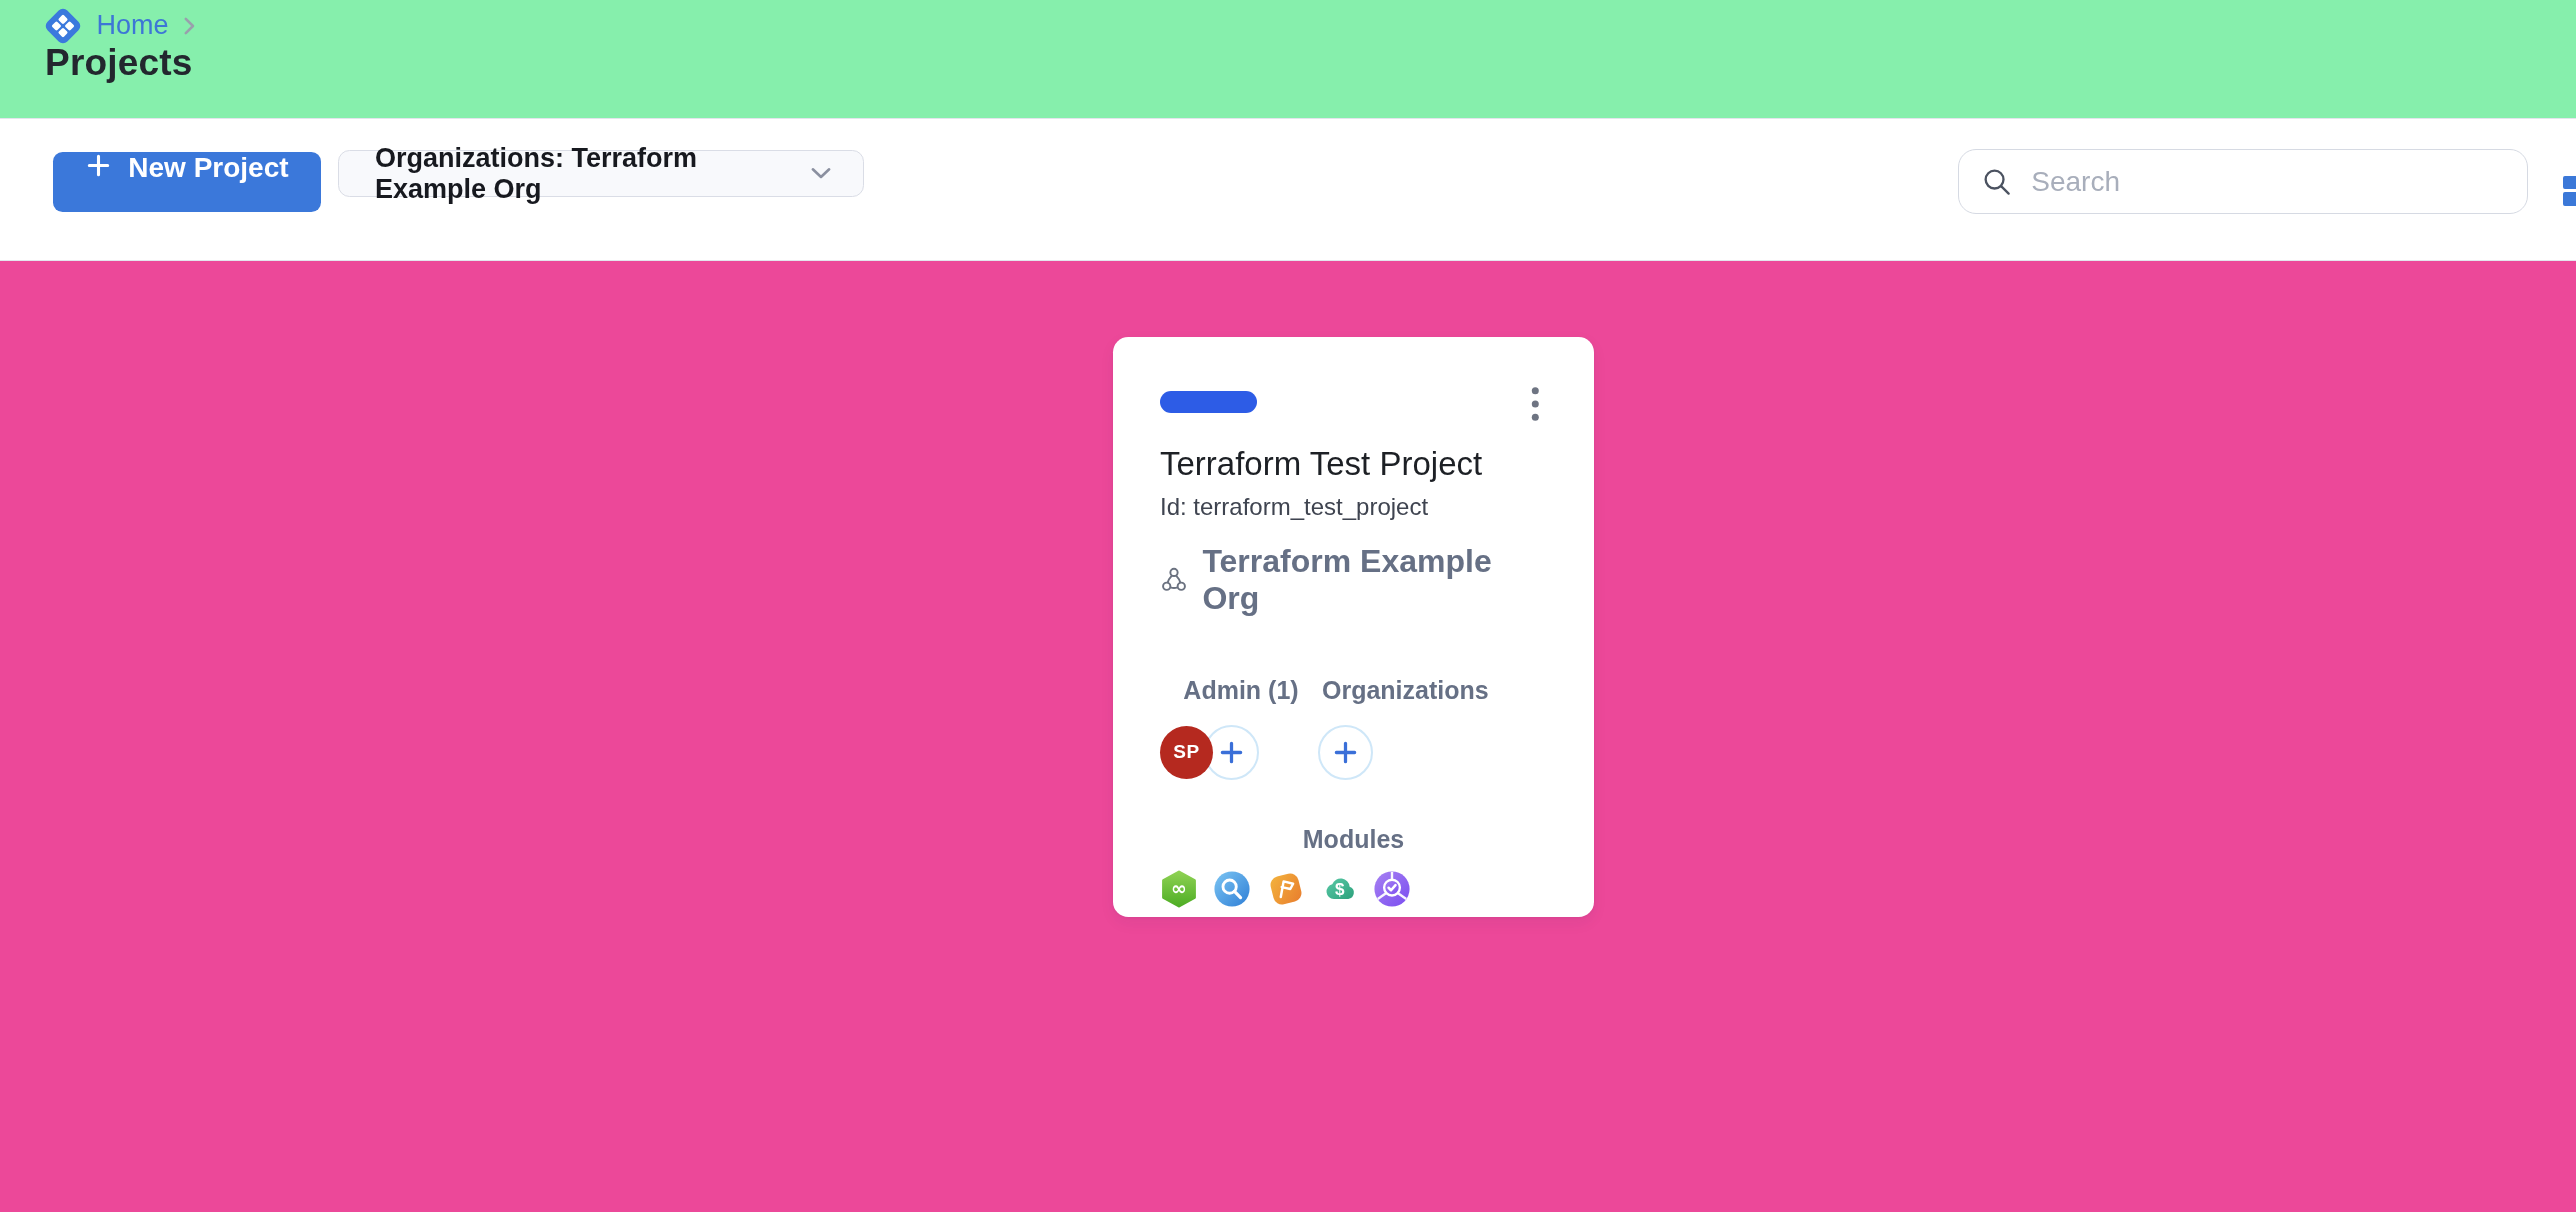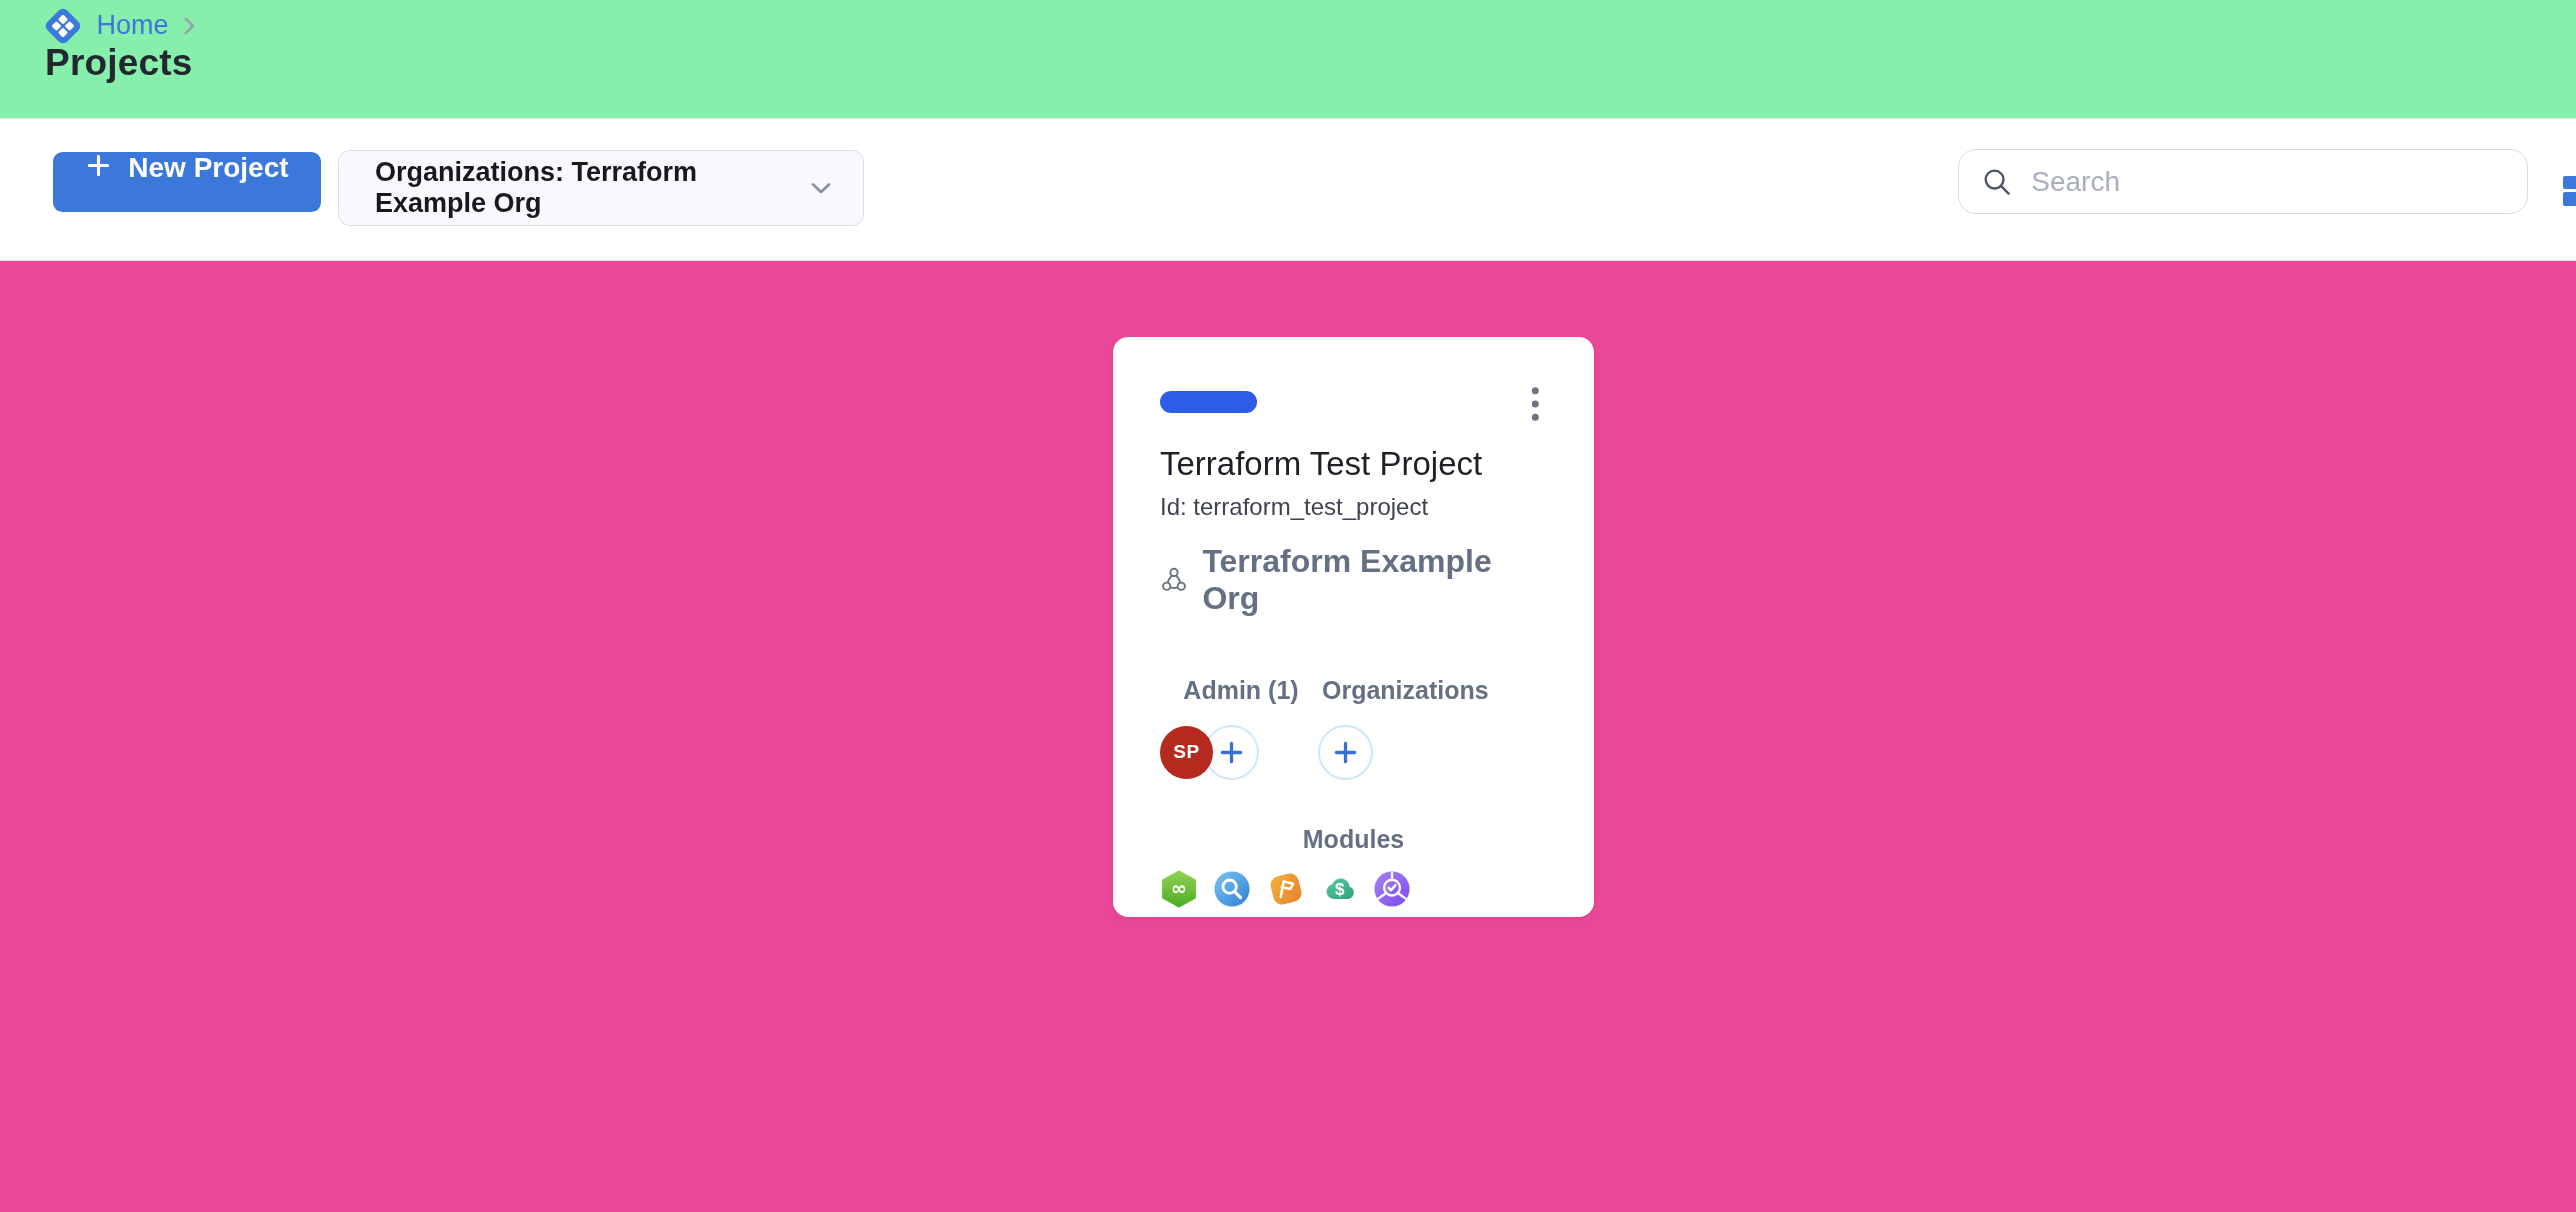--- a/index.html
+++ b/index.html
@@ -35,21 +35,21 @@
     background: #fff; border-bottom: 1px solid #e3e5ed;
   }
   .btn-new-project {
     position: absolute; left: 53px; top: 32px; height: 60px;
     padding: 0 32px; border: none; border-radius: 9.6px;
     background: #3b78da; color: #fff;
     font-family: inherit; font-size: 28px; font-weight: 700;
     display: flex; gap: 16.3px; cursor: pointer;
   }
   .org-select {
-    position: absolute; left: 338px; top: 30px; width: 526px; height: 76px;
+    position: absolute; left: 338px; top: 30px; width: 526px; height: 47px;
     background: #f8f9fc; border: 1.9px solid #dadde6; border-radius: 11.5px;
     display: flex; align-items: center; justify-content: space-between;
     padding: 0 29px 0 36px; cursor: pointer;
   }
   .org-select-label { font-size: 27px; font-weight: 600; color: #17191f; }
   .search-box {
     position: absolute; left: 1958px; top: 29px; width: 570px; height: 65px;
     background: #fff; border: 1.9px solid #d6dae3; border-radius: 18px;
     display: flex; align-items: center; gap: 16.3px; padding: 0 22px;
   }

